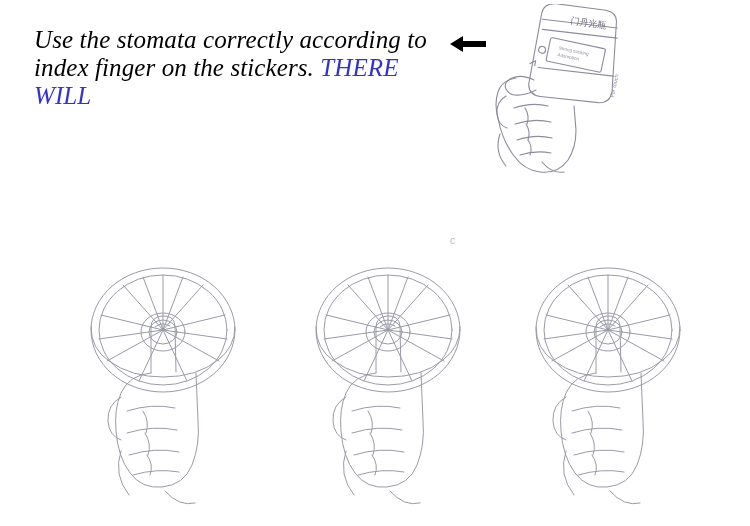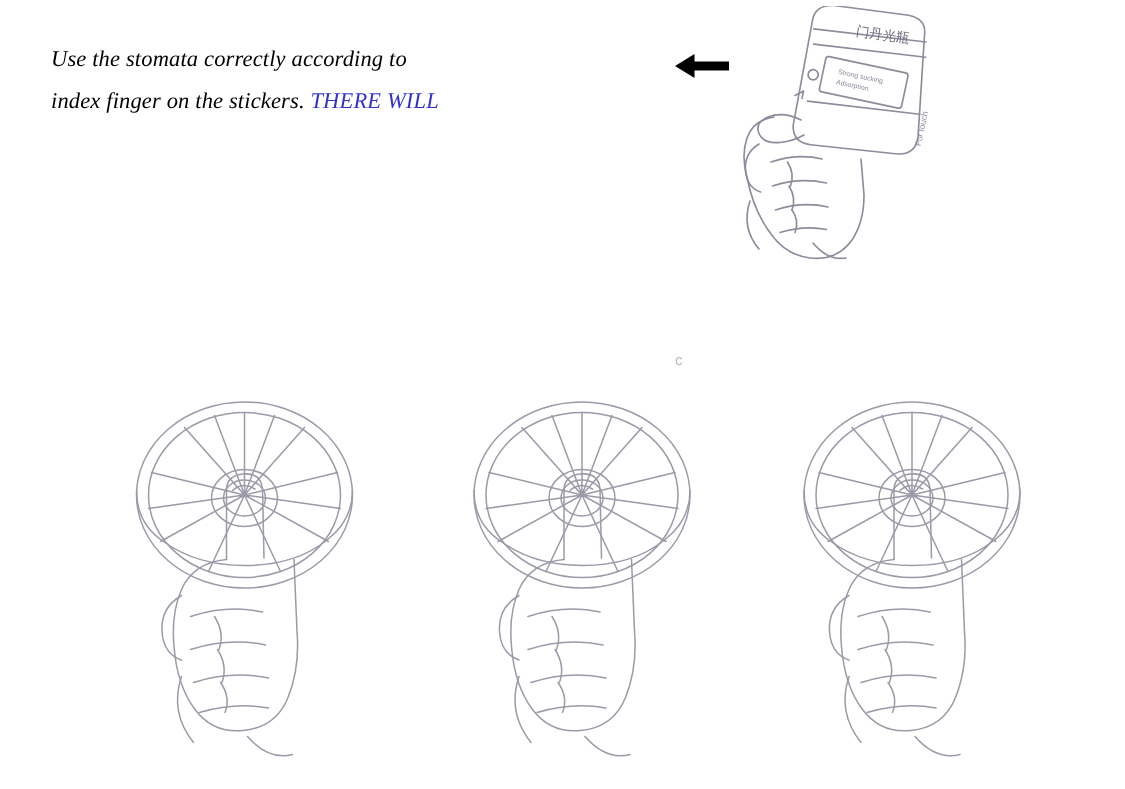--- a/index.html
+++ b/index.html
@@ -17,21 +17,21 @@
 
   
   #instruction-block {
     position: absolute;
     left: 34px;
     top: 26px;
     width: 400px;
   }
   .instr-line {
     font-style: italic;
-    font-size: 15px;
+    font-size: 25px;
     line-height: 28px;
     color: #000000;
     letter-spacing: 0.1px;
     font-family: Liberation Serif, serif;
   }
   .instr-line .hl {
     color: #3333cc;
     font-style: italic;
   }
 

